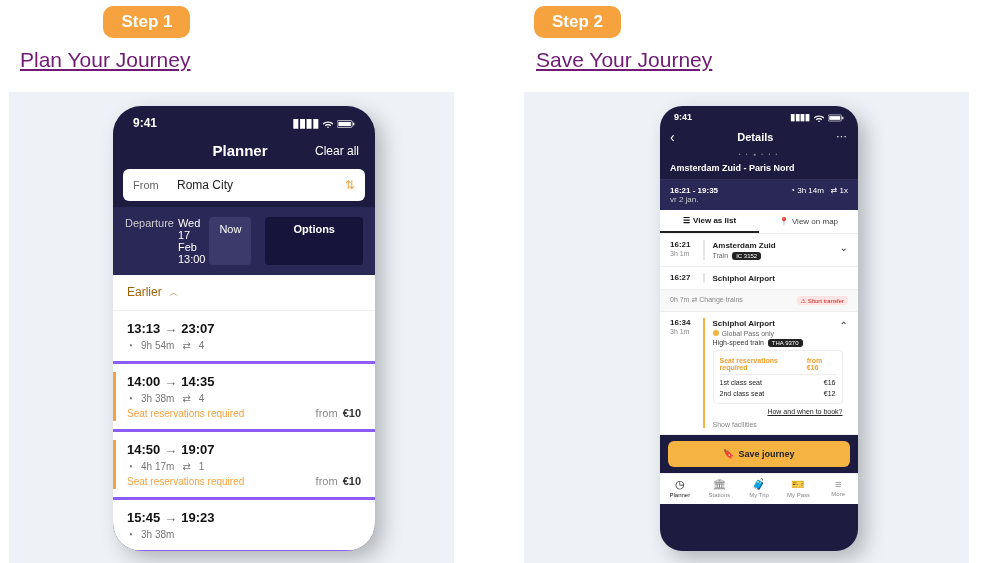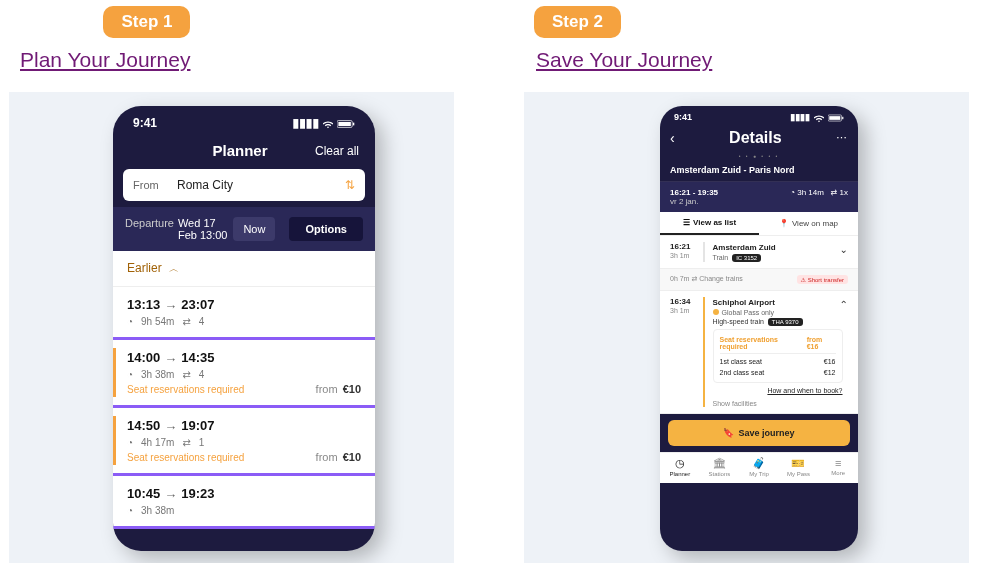--- a/index.html
+++ b/index.html
@@ -19,39 +19,39 @@
   .clear-all { font-size: 12px; font-weight: 500; color: #fff; }
   .inputs { padding: 0 10px; }
   .input-row { background: #fff; color: #222; border-radius: 6px; padding: 9px 10px; display:flex; align-items:center; margin-bottom: 6px; font-size: 12px; position: relative; }
   .input-label { color: #666; width: 44px; font-size: 11px; }
   .input-value { color: #222; font-weight: 500; }
   .swap-icon { position:absolute; right:10px; color: #f5a23f; font-size: 12px; }
   .subbar { background: #2a2857; padding: 10px 12px; display:flex; font-size: 11px; margin-top:6px; }
   .subbar-label { color: #ccc; margin-right: 4px; }
   .subbar-value { color: #fff; flex:1; }
   .btn-now { background: #3c3a6a; color:#fff; padding: 6px 10px; border-radius: 4px; font-size: 11px; margin-right: 14px; }
-  .btn-options { background: #16143a; color:#fff; padding: 6px 16px; border-radius: 4px; font-size: 11px; font-weight:600; }
+  .btn-options { background: #16143a; color:#fff; padding: 6px 28px; border-radius: 4px; font-size: 11px; font-weight:600; }
   .results { background: #fff; color: #222; }
   .earlier { padding: 10px 14px; font-size: 12px; color: #a16207; border-bottom: 1px solid #eee; }
   .earlier .chev { font-size: 10px; margin-left:4px; }
   .result-item { padding: 10px 14px; border-bottom: 3px solid #8b5cf6; position: relative; font-size: 12px; }
   .result-item.accent::before { content:""; position:absolute; left:0; top:8px; bottom:8px; width:3px; background:#f5a23f; }
   .time-line { font-weight: 700; font-size: 13px; color: #111; }
   .time-line .arrow { color: #666; font-weight: normal; margin: 0 4px; }
   .meta-line { color: #777; font-size: 10px; margin-top: 4px; display:flex; align-items:center; gap:8px; }
   .meta-line .ic { font-size: 10px; }
   .reserv { color: #f5a23f; font-size: 10px; margin-top: 4px; }
   .price { position:absolute; right:14px; bottom:10px; font-size: 11px; color:#333; }
   .price .lbl { color:#888; margin-right:2px; }
   
   .phone2 { position: absolute; left: 136px; top: 14px; width: 198px; height: 445px; border-radius: 22px; background: #1D1B3F; box-shadow: 8px 8px 20px rgba(0,0,0,0.25); overflow: hidden; color:#fff; font-size:9px; }
   .phone2 .statusbar { padding: 6px 14px 2px; font-size:9px; }
   .details-head { display:flex; align-items:center; padding: 4px 10px 6px; }
   .back { font-size: 14px; }
-  .details-title { flex:1; text-align:center; font-size: 16px; font-weight:700; }
+  .details-title { flex:1; text-align:center; font-size: 11px; font-weight:700; }
   .dots { font-size: 11px; letter-spacing:1px; }
   .pagedots { text-align:center; font-size:5px; letter-spacing:2px; color:#888; padding-bottom:4px; }
   .route-title { padding: 2px 10px 6px; font-size: 9px; font-weight:600; border-bottom:1px solid #333055; }
   .route-sub { background: #2a2857; padding: 6px 10px; display:flex; justify-content:space-between; font-size:8px; color:#ccc; }
   .route-sub .r { color:#fff; }
   .tabs { background:#fff; color:#444; display:flex; border-bottom:1px solid #eee; }
   .tab { flex:1; text-align:center; padding:6px 0; font-size:8px; display:flex; align-items:center; justify-content:center; gap:3px; }
   .tab.active { font-weight:700; border-bottom:2px solid #222; color:#111; }
   .seg { background:#fff; color:#222; padding: 6px 10px; border-bottom:1px solid #eee; position:relative; }
   .seg .timecol { display:inline-block; width:28px; vertical-align:top; font-size:8px; font-weight:700; }
@@ -159,21 +159,21 @@
         <div class="meta-line">
             <span class="ic">◔</span>
             <span>4h 17m</span>
             <span class="ic">⇄</span>
             <span>1</span>
           </div>
         <div class="reserv">Seat reservations required</div>
         <div class="price"><span class="lbl">from</span> <b>€10</b></div>
       </div>
       <div class="result-item">
-        <div class="time-line"><span>10:45</span><span class="arrow">→</span><span>19:23</span></div>
+        <div class="time-line"><span>15:45</span><span class="arrow">→</span><span>19:23</span></div>
         <div class="meta-line">
             <span class="ic">◔</span>
             <span>3h 38m</span>
           </div>
       </div>
     </div>
   </div>
 </div>
 
 <div class="panel2">
@@ -216,20 +216,24 @@
           <span>View on map</span>
         </div>
     </div>
     <div class="seg">
       <span class="timecol"><span>16:21</span><br><span class="dur">3h 1m</span></span>
       <span class="content">
         <span class="stname">Amsterdam Zuid</span><br>
         <span class="train"><span>Train</span> <span class="badge-dark">IC 3152</span></span>
       </span>
       <span class="chev">⌄</span>
+    </div>
+    <div class="seg">
+      <span class="timecol"><span>16:27</span></span>
+      <span class="content"><span class="stname">Schiphol Airport</span></span>
     </div>
     <div class="transfer">
       <span>0h 7m ⇄ Change trains</span>
       <span class="short-transfer">⚠ <span>Short transfer</span></span>
     </div>
     <div class="seg expanded">
       <span class="timecol"><span>16:34</span><br><span class="dur">3h 1m</span></span>
       <span class="content" style="width:140px">
         <span class="stname">Schiphol Airport</span>
         <div class="gp-only">

